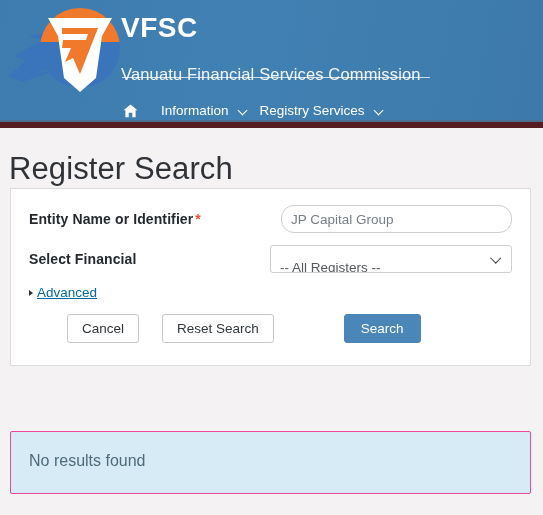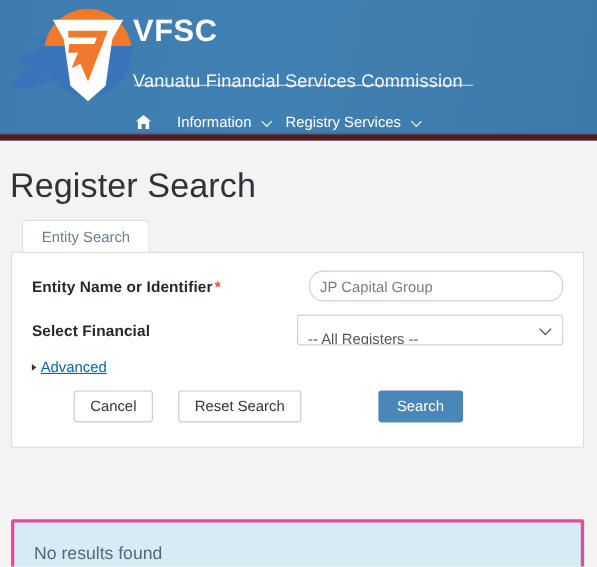--- a/index.html
+++ b/index.html
@@ -339,21 +339,21 @@
   }
 
   
   .results-area {
     margin-top: 65px;
     margin-left: 10px;
     width: 521px;
   }
   .alert-info {
     background: #d6ebf5;
-    border: 3px solid #ec4899;
+    border: 1px solid #ec4899;
     border-radius: 2px;
     padding: 19px 18px 22px 18px;
     box-sizing: border-box;
     color: #4f6b77;
     font-size: 16px;
     line-height: 20px;
     font-family: "Liberation Sans", sans-serif;
   }
 </style>
 </head>
@@ -403,25 +403,20 @@
     </span>
   </nav>
 
   <div class="header-accent-bar"></div>
 </div>
 
 <div class="page">
 
   <h1 class="page-title">Register Search</h1>
 
-  <div class="tab-strip">
-    <div class="tab">
-      <span>Entity Search</span>
-    </div>
-  </div>
 
   <div class="search-card">
 
     <div class="form-row">
       <div class="form-label">
         <span>Entity Name or Identifier</span><span class="req-star">*</span>
       </div>
       <input class="text-input" type="text" value="JP Capital Group" style="">
     </div>
 

